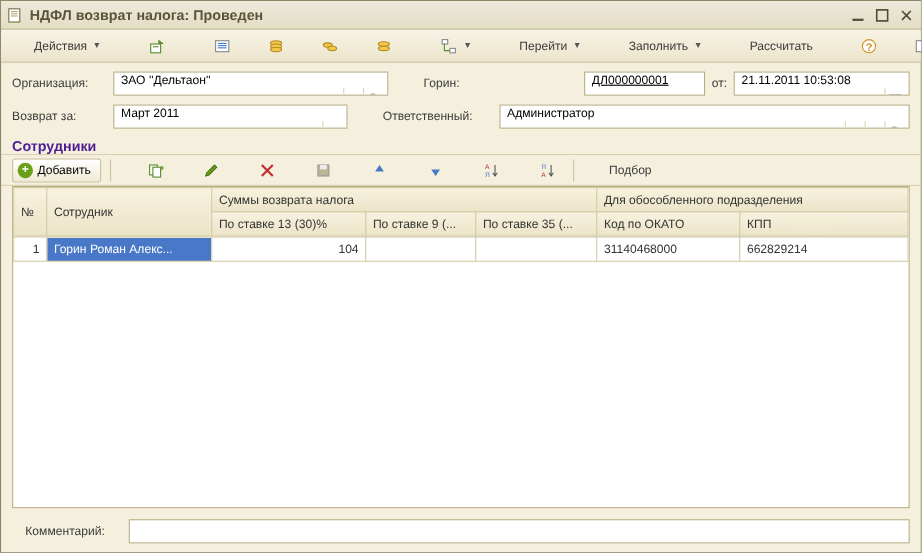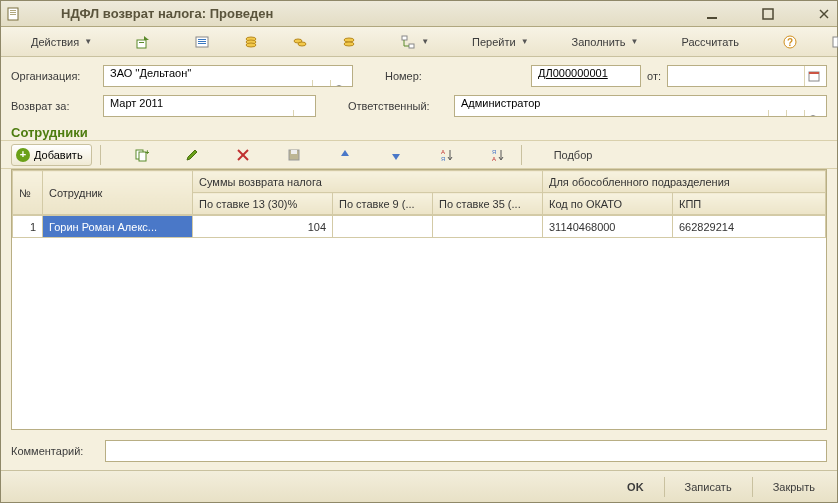--- a/index.html
+++ b/index.html
@@ -1,47 +1,47 @@
 <!DOCTYPE html>
 <html><head>
 <meta charset="utf-8">
 <style>
   * { box-sizing: border-box; }
   html,body { margin:0; padding:0; font-family: Arial, sans-serif; font-size:11px; }
   body { background:#fff; }
   .window { width:838px; height:503px; background:#f5f0de; border:1px solid #8f8868; display:flex; flex-direction:column; }
-  .titlebar { height:26px; background:linear-gradient(#eeeadb,#e3ddc4); border-bottom:1px solid #b0a77f; display:flex; align-items:center; padding:0 4px;gap:34px; }
+  .titlebar { height:26px; background:linear-gradient(#eeeadb,#e3ddc4); border-bottom:1px solid #b0a77f; display:flex; align-items:center; padding:0 4px; }
   .title-icon { width:16px; height:16px; margin-right:6px; }
   .title-text { flex:1; font-weight:bold; color:#5a543c; font-size:13px; }
   .wc { width:18px; height:16px; margin-left:4px; display:flex; align-items:center; justify-content:center; color:#4f4a34; cursor:default;}
   .wc svg{width:12px;height:12px;}
   .toolbar { height:30px; background:linear-gradient(#f7f3e5,#ece5cd); border-bottom:1px solid #c9c19f; display:flex; align-items:center; padding:0 6px; gap:2px;}
   .tbtn { height:22px; padding:0 6px; display:flex; align-items:center; gap:3px; border:1px solid transparent; border-radius:3px; color:#3b3b3b; cursor:default;margin-left:17px;}
   .tbtn .dd{font-size:8px;color:#555;margin-left:2px;}
   .tsep{width:1px;height:20px;background:#c9c19f;margin:0 4px;}
   .icon16{width:16px;height:16px;display:inline-block;}
   .form-area{padding:8px 10px 6px 10px; display:flex; flex-direction:column; gap:8px;}
   .row{display:flex;align-items:center;gap:6px;}
   .lbl{color:#3b3b3b;}
   .fld{height:22px;background:#fff;border:1px solid #b8ae84;display:flex;align-items:center;padding:0 4px;overflow:hidden;flex-direction:column;}
   .fld input{border:0;outline:0;font:inherit;width:100%;background:transparent;}
   .fld .btns{display:flex;gap:0;margin-left:auto;}
   .mini{width:18px;height:20px;border-left:1px solid #dcd4b2;display:flex;align-items:center;justify-content:center;color:#6a6a6a;}
-  .section-title{color:#4d7c0f;font-weight:bold;font-size:13px;padding:2px 10px 0 10px;border-bottom:1px solid #d9d0ac;}
+  .section-title{color:#4c1d95;font-weight:bold;font-size:13px;padding:2px 10px 0 10px;border-bottom:1px solid #d9d0ac;}
   .tabletools{height:28px;display:flex;align-items:center;gap:4px;padding:0 10px;border-bottom:1px solid #d9d0ac;}
   .addbtn{height:22px;padding:0 8px 0 4px;display:flex;align-items:center;gap:4px;border:1px solid #c9c19f;border-radius:3px;background:linear-gradient(#fff,#f0ead4);}
   .addbtn .plus{width:14px;height:14px;border-radius:50%;background:#6aa018;color:#fff;display:flex;align-items:center;justify-content:center;font-weight:bold;font-size:11px;line-height:1;}
   .gridwrap{flex:1;margin:0 10px 6px 10px;border:1px solid #b8ae84;background:#fff;display:flex;flex-direction:column;overflow:hidden;}
   .ghead{background:linear-gradient(#f7f2df,#ece4c8);}
   table{border-collapse:collapse;width:100%;table-layout:fixed;}
   th,td{border:1px solid #d3caa6;padding:3px 6px;text-align:left;font-weight:normal;color:#333;height:22px;overflow:hidden;white-space:nowrap;text-overflow:ellipsis;}
   th{background:linear-gradient(#f7f2df,#ece4c8);}
   .numcell{text-align:right;}
   .selcell{background:#4a78c8;color:#fff;}
-  .commentrow{padding:4px 10px 8px 10px;display:flex;align-items:center;gap:22px;}
+  .commentrow{padding:4px 10px 8px 10px;display:flex;align-items:center;gap:22px;margin-left:12px;}
   .footer{height:32px;border-top:1px solid #c9c19f;background:linear-gradient(#f3eedc,#e8e1c6);display:flex;align-items:center;justify-content:flex-end;padding:0 10px;gap:8px;}
   .fbtn{height:22px;padding:0 12px;display:flex;align-items:center;border:0;background:transparent;color:#3b3b3b;cursor:default;}
   .fbtn.ok{font-weight:bold;}
   .fsep{width:1px;height:20px;background:#c9c19f;}
   .gridbody{flex:1;overflow:auto;}
 </style>
 </head>
 <body>
 
 <div class="window">
@@ -170,27 +170,28 @@
           <span class="mini">…</span>
           <span class="mini">
               <svg width="12" height="12" viewBox="0 0 12 12">
                 <circle cx="5" cy="5" r="3.5" fill="none" stroke="#888"></circle>
                 <line x1="8" y1="8" x2="11" y2="11" stroke="#888"></line>
               </svg>
             </span>
         </div>
       </div>
       <span style="width:20px"></span>
-      <span class="lbl" style="width:50px">Номер:</span>
+      <span class="lbl" style="width:50px">Горин:</span>
       <span style="flex:1"></span>
       <div class="fld" style="width:110px">
         <input style="text-align: left; text-decoration: underline;" value="ДЛ000000001">
       </div>
       <span class="lbl">от:</span>
       <div class="fld" style="width:160px">
+        <input value="21.11.2011 10:53:08" style="">
         <div class="btns">
             <span class="mini">
               <svg width="12" height="12" viewBox="0 0 12 12">
                 <rect x="1" y="2" width="10" height="9" fill="#fff" stroke="#888"></rect>
                 <rect x="1" y="2" width="10" height="2" fill="#c54"></rect>
               </svg>
             </span>
           </div>
       </div>
     </div>
@@ -337,27 +338,14 @@
     </div>
   </div>
 
   <div class="commentrow">
     <span class="lbl">Комментарий:</span>
     <div class="fld" style="flex:1">
       <input value="" style="">
     </div>
   </div>
 
-  <div class="footer">
-    <div class="fbtn ok">
-        <span>OK</span>
-      </div>
-    <span class="fsep"></span>
-    <div class="fbtn">
-        <span>Записать</span>
-      </div>
-    <span class="fsep"></span>
-    <div class="fbtn">
-        <span>Закрыть</span>
-      </div>
-  </div>
 
 </div>
 
 </body></html>

